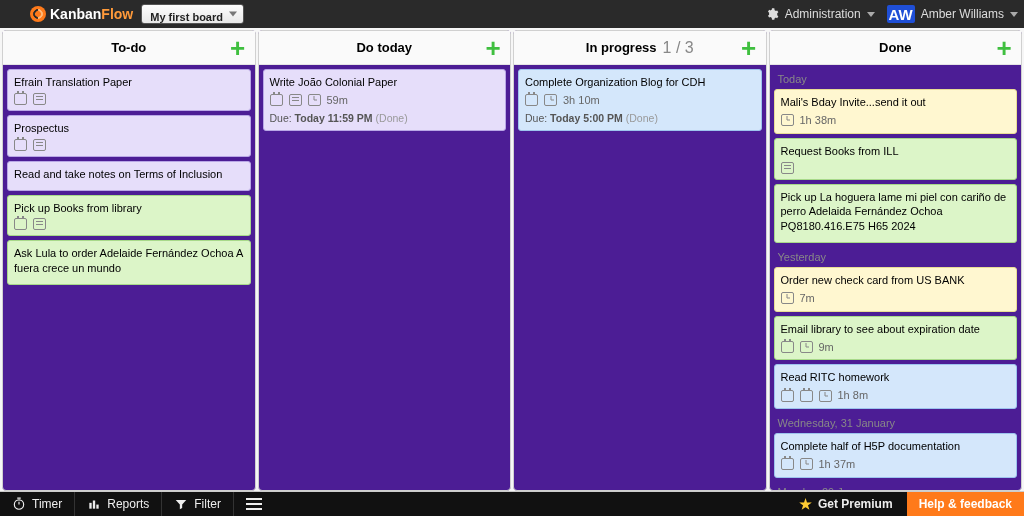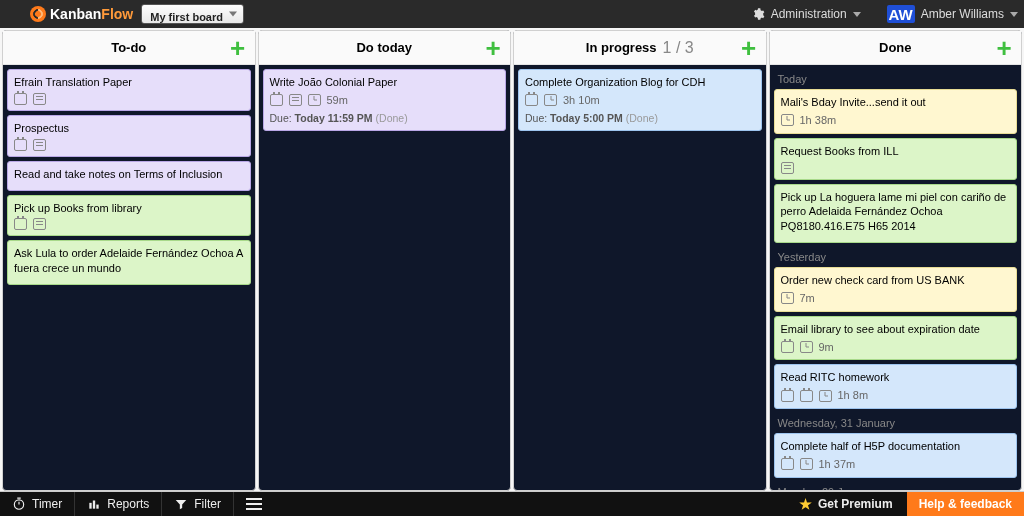--- a/index.html
+++ b/index.html
@@ -11,28 +11,28 @@
   }
   .logo { display: flex; align-items: center; gap: 4px; font-weight: bold; font-size: 14px; padding-left: 24px; }
   .logo-icon { width: 16px; height: 16px; border-radius: 50%; background: #ff7a1a; position: relative; }
   .logo-icon::after { content:""; position:absolute; inset:3px; border:2px solid #2a2a2a; border-radius:50%; border-top-color:#ffba7a; border-right-color:#ffba7a; transform:rotate(45deg);}
   .board-select {
     background: linear-gradient(#fdfdfd,#e8e8e8); border: 1px solid #555; color: #222;
     height: 20px; padding: 0 20px 0 8px; border-radius: 3px; display: flex; align-items: flex-end;
     font-size: 11px; position: relative; cursor: pointer; font-weight: bold;
   }
   .board-select .caret { position:absolute; right:6px; top:50%; transform:translateY(-50%); width:0;height:0;border-left:4px solid transparent;border-right:4px solid transparent;border-top:5px solid #777;}
-  .top-right { margin-left: auto; display: flex; align-items: center; gap: 26px; }
+  .top-right { margin-left: auto; display: flex; align-items: center; gap: 12px; }
   .top-item { display: flex; align-items: center; gap: 6px; cursor: pointer; font-size: 12px; }
   .gear { width:14px;height:14px; display:inline-block; }
   .caret-small { width:0;height:0;border-left:4px solid transparent;border-right:4px solid transparent;border-top:5px solid #aaa; }
   .avatar { width:28px;height:18px;background:#1f4fd6;color:#fff;display:flex;align-items:center;justify-content:center;font-size:15px;font-weight:bold;border-radius:2px;}
   
   .board-wrap { height: calc(516px - 28px - 24px); background:#f6f6f6; display:flex; padding:2px 2px 0 2px; gap:2px; border-bottom:1px solid #ccc; }
-  .col { flex:1; background:#0f172a; border:1px solid #d0d0d0; border-radius:4px; display:flex; flex-direction:column; min-width:0; }
+  .col { flex:1; background:#4c1d95; border:1px solid #d0d0d0; border-radius:4px; display:flex; flex-direction:column; min-width:0; }
   .col-head { height:34px; display:flex; align-items:center; justify-content:center; border-bottom:1px solid #e5e5e5; position:relative; background:#fafafa; }
   .col-title { font-weight:bold; font-size:13px; }
   .col-sub  { font-size:16px; color:#888; margin-left:6px; font-weight:normal;}
   .plus-btn { position:absolute; right:6px; top:6px; width:22px; height:22px; color:#3fbf3f; font-size:26px; line-height:22px; text-align:center; cursor:pointer; font-weight:bold;}
   .col-body { flex:1; overflow-y:auto; padding:4px; }
   .group-label { font-size:11px; color:#888; padding:4px 4px 4px 4px; }
   
   .card { border:1px solid #bbb; border-radius:3px; padding:5px 6px 5px 6px; margin-bottom:4px; font-size:11px; line-height:1.35; cursor:pointer; }
   .card-title { margin-bottom:3px; }
   .card-purple { background:#e6defa; border-color:#b9a7e6; }
@@ -174,21 +174,21 @@
             <span>1h 38m</span>
           </div>
         </div>
         <div class="card card-green">
           <div class="card-title">Request Books from ILL</div>
           <div class="meta">
             <span class="ic ic-list"></span>
           </div>
         </div>
         <div class="card card-green">
-          <div class="card-title">Pick up La hoguera lame mi piel con cariño de perro Adelaida Fernández Ochoa PQ8180.416.E75 H65 2014</div>
+          <div class="card-title">Pick up La hoguera lame mi piel con cariño de perro Adelaida Fernández Ochoa PQ8180.416.E75 H65 2024</div>
         </div>
         <div class="group-label">Yesterday</div>
         <div class="card card-yellow">
           <div class="card-title">Order new check card from US BANK</div>
           <div class="meta">
             <span class="ic ic-clock"></span>
             <span>7m</span>
           </div>
         </div>
         <div class="card card-green">

